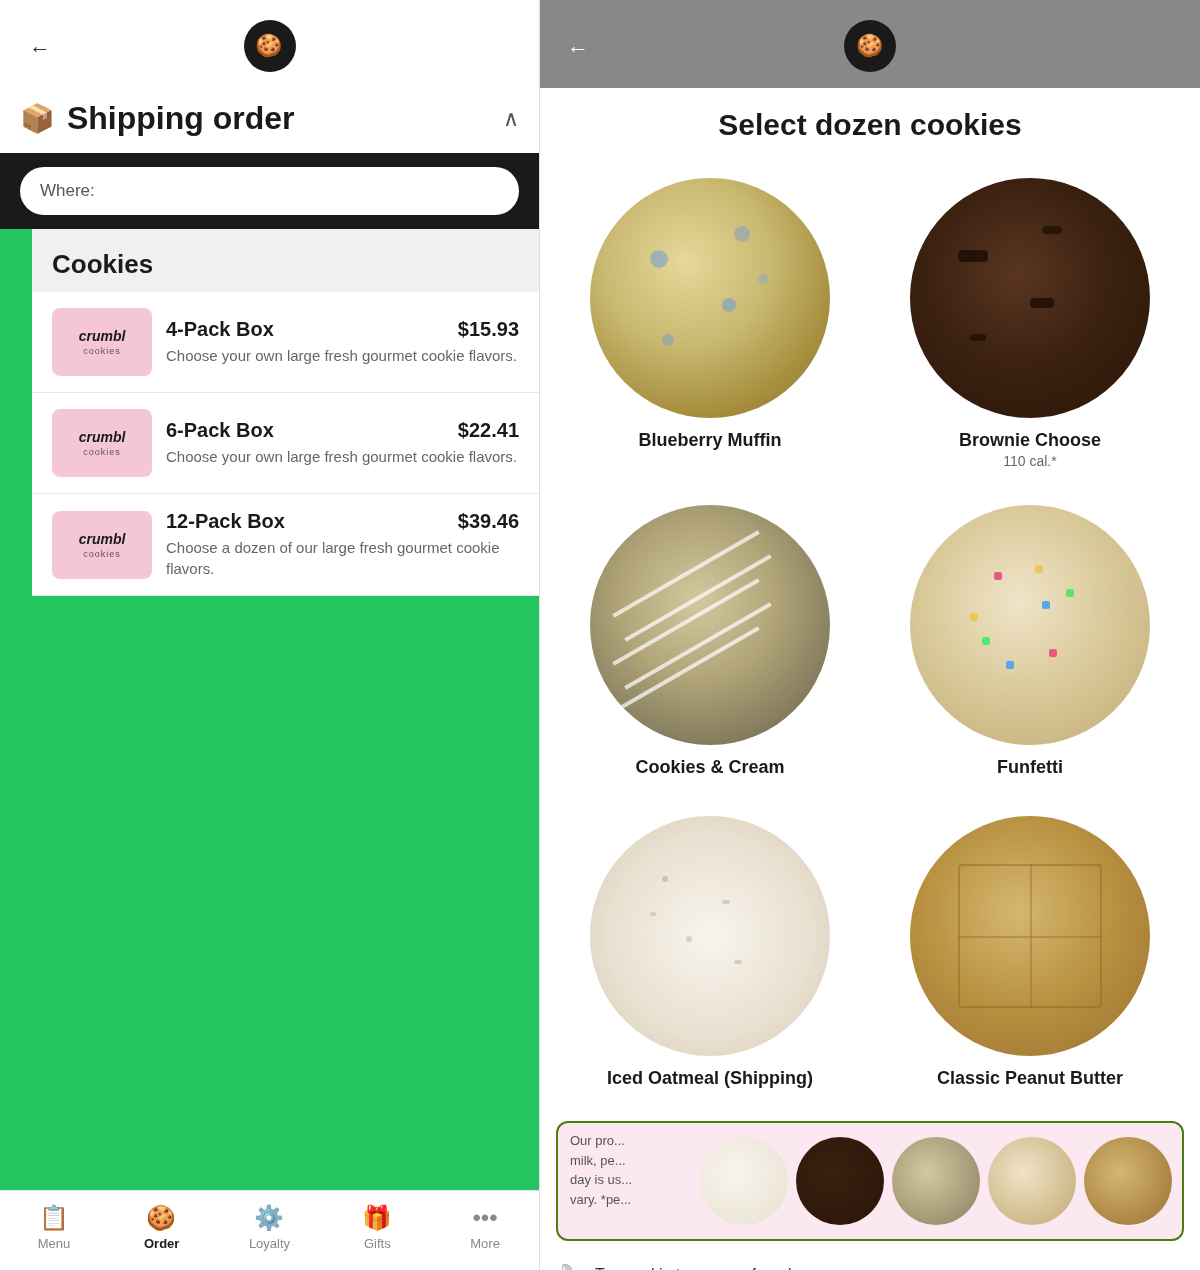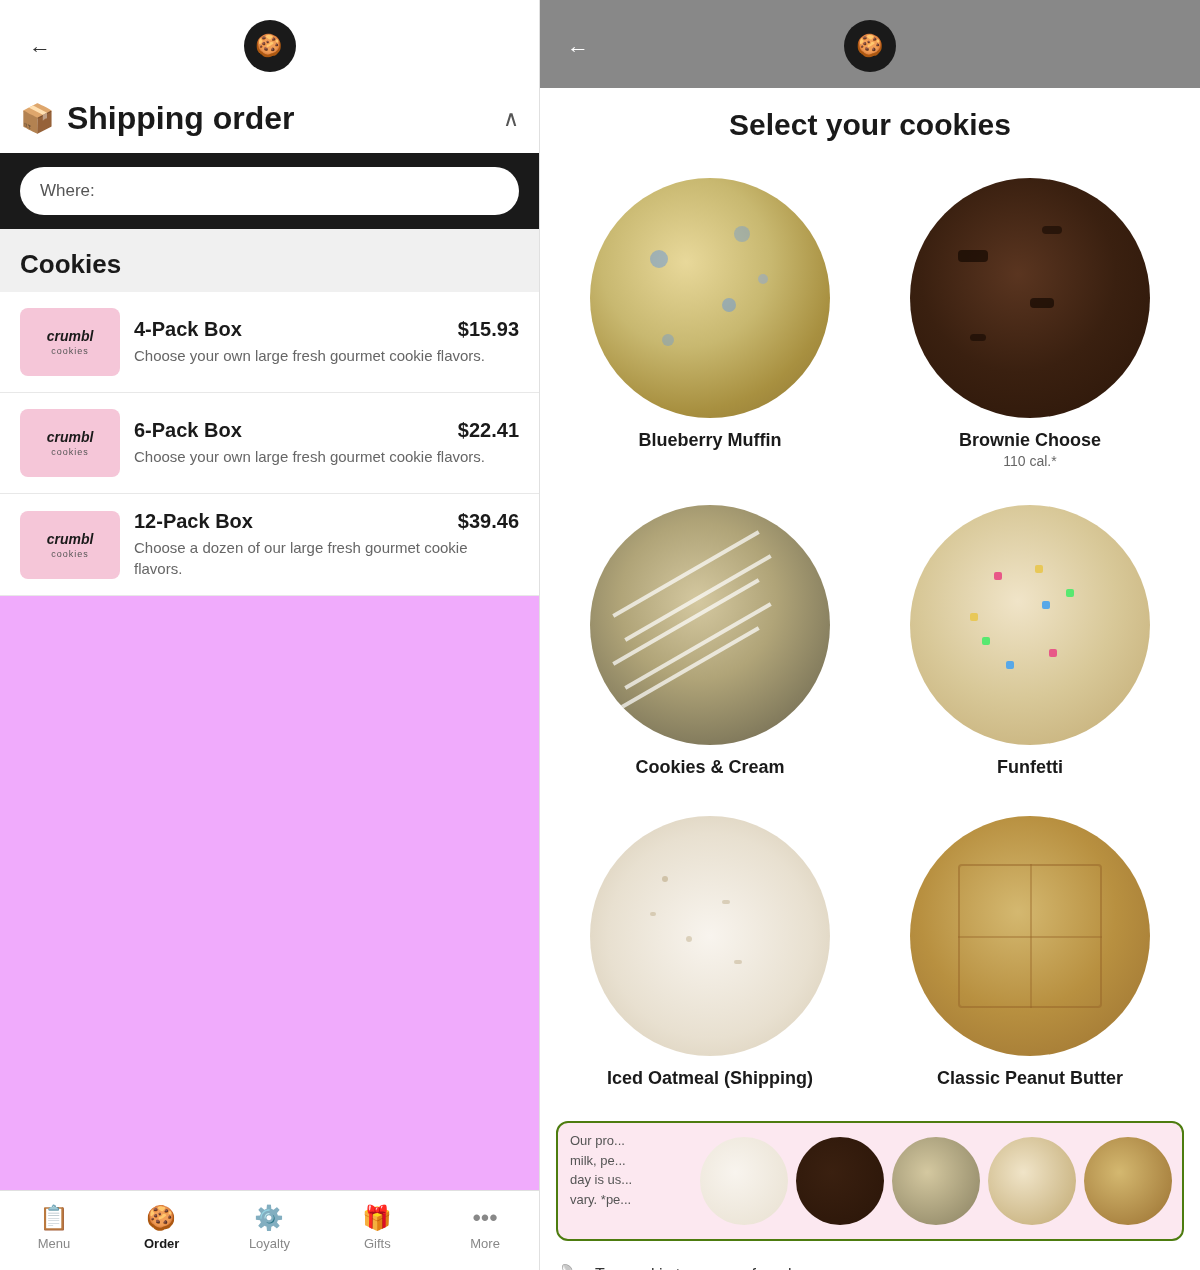--- a/index.html
+++ b/index.html
@@ -109,23 +109,24 @@
     .where-input {
       border: none;
       outline: none;
       flex: 1;
       font-size: 16px;
       color: #333;
       background: transparent;
     }
 
     .cookies-section {
-      background: #f0abfc;
+      background: #22c55e;
       flex: 1;
       overflow-y: auto;
+      padding-left: 32px;
     }
 
     .cookies-heading {
       font-size: 26px;
       font-weight: 700;
       color: #1a1a1a;
       padding: 20px 20px 12px 20px;
       background: #f0f0f0;
     }
 
@@ -579,21 +580,21 @@
 
 <div class="right-panel">
 
   <div class="right-header">
     <div class="back-btn-right">←</div>
     <div class="right-logo-circle">
       <span>🍪</span>
     </div>
   </div>
 
-  <div class="select-cookies-title">Select your cookies</div>
+  <div class="select-cookies-title">Select dozen cookies</div>
 
   <div class="right-content">
     <div class="cookie-grid">
 
       <div class="cookie-grid-item">
         <div class="cookie-circle cookie-blueberry">
           <div class="cookie-spots">
             <div class="spot" style="width:18px;height:18px;top:30%;left:25%;background:rgba(100,150,220,0.5);"></div>
             <div class="spot" style="width:14px;height:14px;top:50%;left:55%;background:rgba(100,150,220,0.5);"></div>
             <div class="spot" style="width:16px;height:16px;top:20%;left:60%;background:rgba(100,150,220,0.4);"></div>

